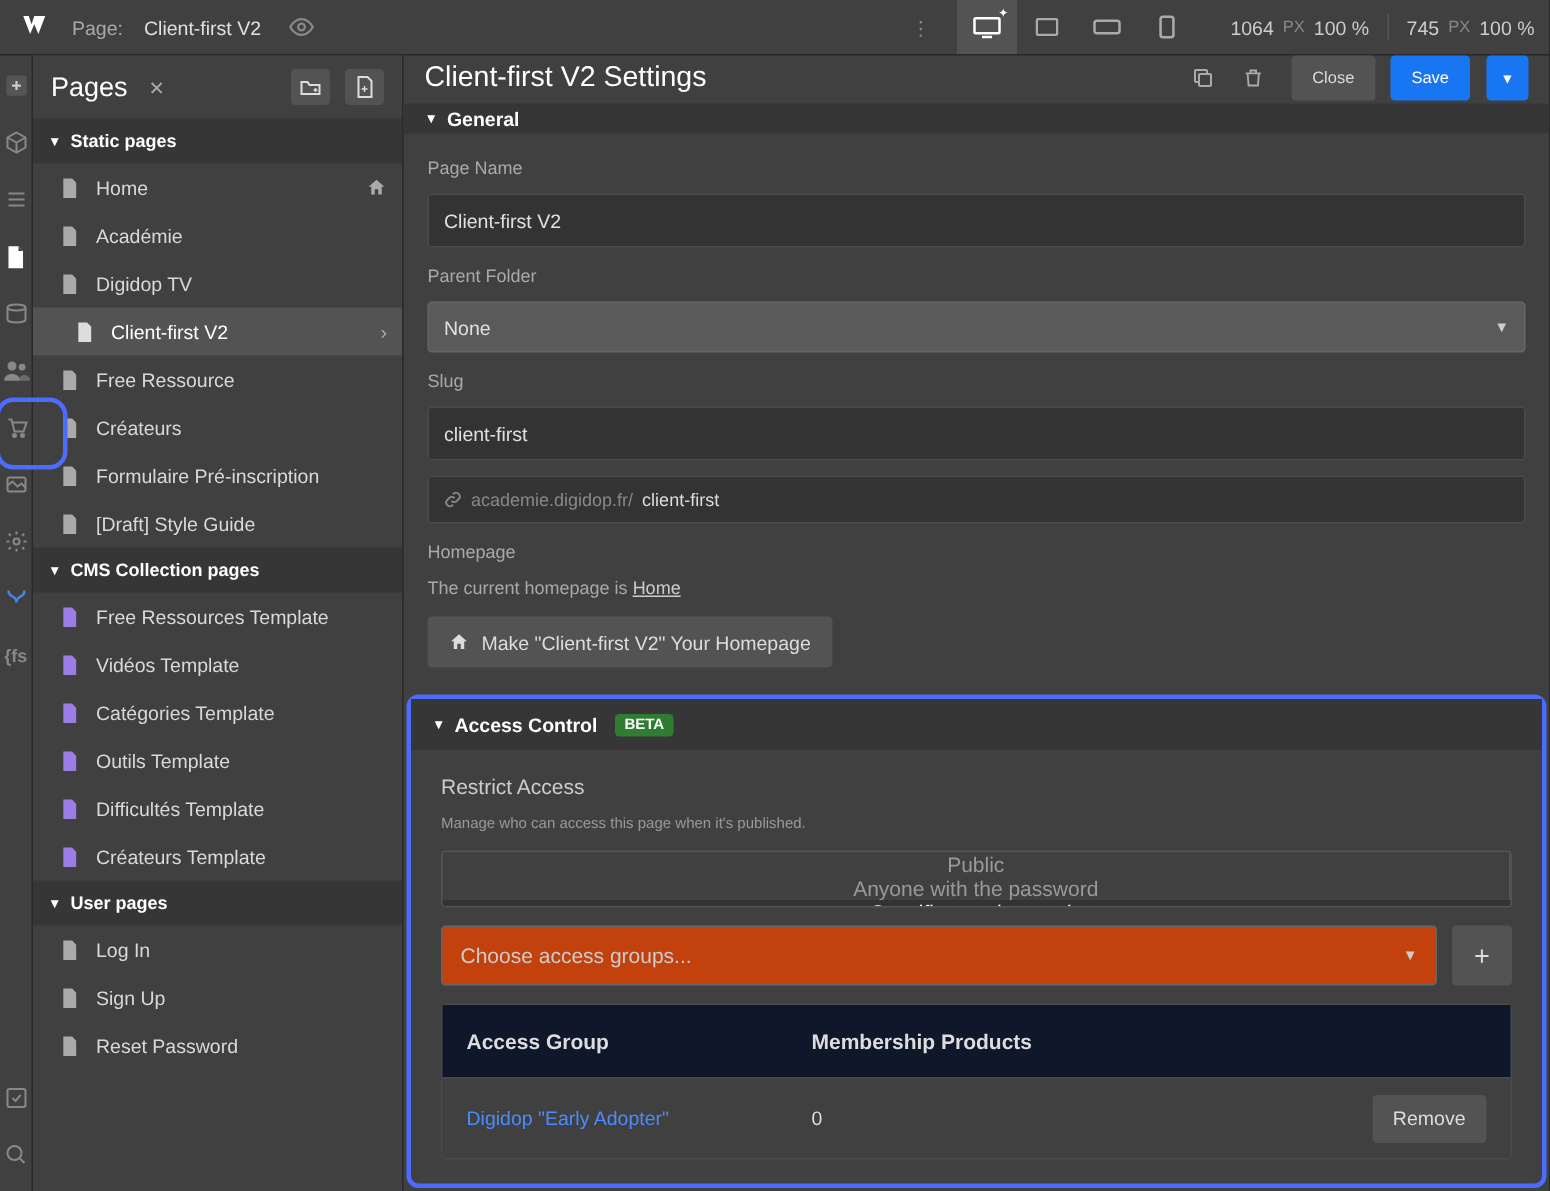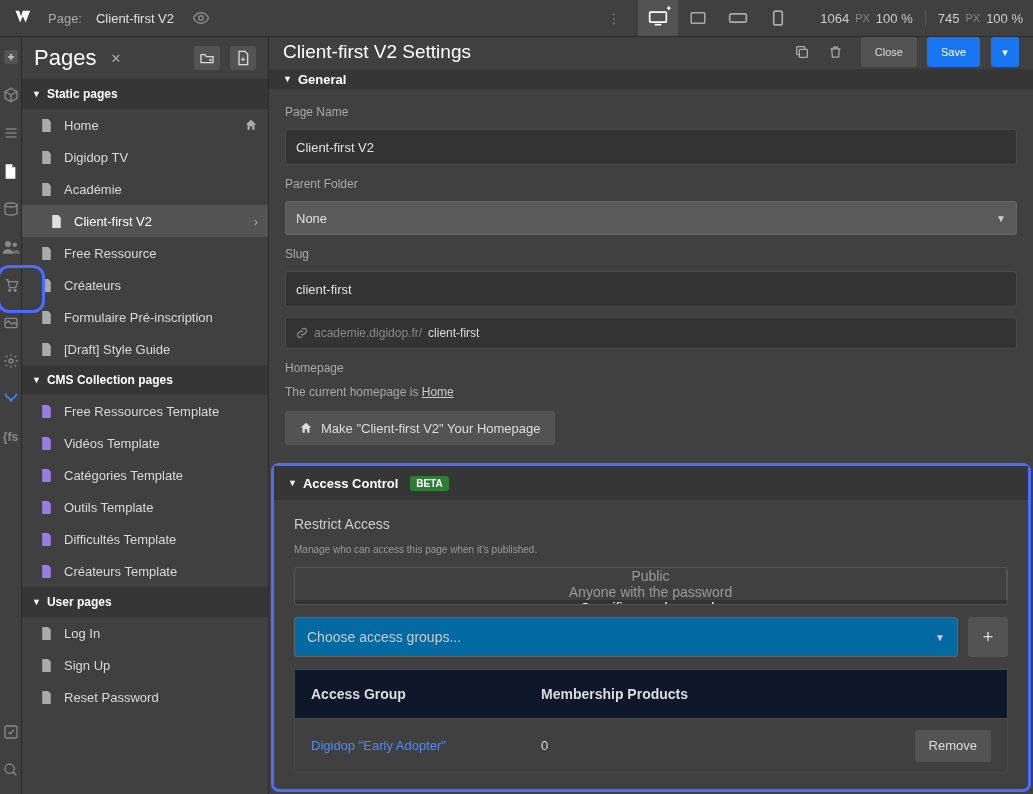--- a/index.html
+++ b/index.html
@@ -19,21 +19,21 @@
 .topbar .dims .sep{width:1px;height:18px;background:#555;margin:0 6px;}
 .main{display:flex;height:757px;}
 .lefticons{width:22px;background:#404040;border-right:1px solid #2a2a2a;display:flex;flex-direction:column;align-items:center;padding-top:10px;gap:18px;position:relative;}
 .lefticons .ic{width:20px;height:20px;color:#888;cursor:pointer;display:flex;align-items:center;justify-content:center;}
 .lefticons .ic.active{color:#fff;}
 .lefticons .ic.blue{color:#4285f4;}
 .lefticons .bottom-icons{margin-top:auto;margin-bottom:14px;display:flex;flex-direction:column;gap:18px;align-items:center;}
 .lefticons .highlight-ring{position:absolute;top:228px;left:-3px;width:48px;height:48px;border:3px solid #4D6BFE;border-radius:12px;pointer-events:none;}
 .pages-panel{width:247px;background:#404040;border-right:1px solid #2a2a2a;display:flex;flex-direction:column;}
 .pages-header{height:42px;display:flex;align-items:center;padding:0 12px;gap:10px;background:#404040;}
-.pages-header .title{font-size:22px;color:#fff;}
+.pages-header .title{font-size:18px;color:#fff;}
 .pages-header .close-x{color:#aaa;cursor:pointer;margin-left:4px;}
 .pages-header .hspacer{flex:1;}
 .pages-header .hbtn{width:26px;height:24px;background:#535353;border-radius:3px;display:flex;align-items:center;justify-content:center;color:#ddd;cursor:pointer;}
 .search-row{padding:6px 8px;}
 .search-input{width:100%;height:30px;background:#2e2e2e;border:1px solid #444;border-radius:3px;color:#999;padding:0 30px 0 28px;font-size:12px;}
 .search-wrap{position:relative;}
 .search-wrap .sicon{position:absolute;left:8px;top:8px;color:#888;}
 .section-head{height:30px;background:#363636;display:flex;align-items:center;padding:0 10px;color:#fff;font-size:12px;font-weight:600;cursor:pointer;gap:6px;}
 .section-head .tri{font-size:9px;}
 .page-item{height:32px;display:flex;align-items:center;padding:0 10px 0 18px;color:#d9d9d9;cursor:pointer;gap:10px;}
@@ -67,21 +67,21 @@
 .hp-btn{height:34px;background:#535353;border-radius:3px;display:inline-flex;align-items:center;padding:0 14px;color:#ddd;gap:8px;cursor:pointer;margin-top:2px;width:fit-content;}
 .access-box{border:3px solid #4D6BFE;border-radius:8px;margin:4px 2px 2px 2px;}
 .access-body{padding:16px 20px;display:flex;flex-direction:column;gap:12px;}
 .access-body .atitle{color:#ccc;font-size:14px;}
 .access-body .asub{color:#999;font-size:10px;}
 .seg{display:flex;height:38px;border:1px solid #555;border-radius:3px;overflow:hidden;flex-direction:column;}
 .seg .opt{flex:1;display:flex;align-items:center;justify-content:center;color:#999;cursor:pointer;font-size:14px;border-right:1px solid #555;}
 .seg .opt:last-child{border-right:none;}
 .seg .opt.active{background:#333;color:#fff;}
 .group-row{display:flex;gap:10px;align-items:stretch;}
-.group-select{flex:1;height:40px;background:#0369a1;border:1px solid #666;border-radius:3px;color:#ccc;padding:0 12px;display:flex;align-items:center;justify-content:space-between;cursor:pointer;font-size:14px;}
+.group-select{flex:1;height:40px;background:#c2410c;border:1px solid #666;border-radius:3px;color:#ccc;padding:0 12px;display:flex;align-items:center;justify-content:space-between;cursor:pointer;font-size:14px;}
 .group-add{width:40px;height:40px;background:#535353;border-radius:3px;display:flex;align-items:center;justify-content:center;color:#ddd;cursor:pointer;font-size:18px;}
 .ag-table{border:1px solid #4a4a4a;border-radius:3px;}
 .ag-head{display:flex;height:48px;align-items:center;padding:0 16px;background:#0f172a;color:#ddd;font-size:14px;font-weight:600;}
 .ag-head .c1{flex:0 0 230px;}
 .ag-head .c2{flex:1;}
 .ag-row{display:flex;height:54px;align-items:center;padding:0 16px;background:#404040;border-top:1px solid #4a4a4a;}
 .ag-row .c1{flex:0 0 230px;color:#4a8cff;cursor:pointer;}
 .ag-row .c2{flex:1;color:#ddd;}
 .ag-row .remove{background:#535353;color:#ddd;height:32px;padding:0 14px;border-radius:3px;cursor:pointer;display:flex;align-items:center;}
 svg{display:block;}
@@ -258,29 +258,29 @@
             <path d="M12 3l9 8h-3v9h-4v-6h-4v6H6v-9H3z"></path>
           </svg>
         </span>
       </div>
     <div class="page-item">
         <span class="picon">
           <svg width="13" height="15" viewBox="0 0 24 28" fill="#aaa">
             <path d="M4 2h11l5 5v19H4z"></path>
           </svg>
         </span>
+        <span class="pname">Académie</span>
+      </div>
+    <div class="page-item">
+        <span class="picon">
+          <svg width="13" height="15" viewBox="0 0 24 28" fill="#aaa">
+            <path d="M4 2h11l5 5v19H4z"></path>
+          </svg>
+        </span>
         <span class="pname">Digidop TV</span>
-      </div>
-    <div class="page-item">
-        <span class="picon">
-          <svg width="13" height="15" viewBox="0 0 24 28" fill="#aaa">
-            <path d="M4 2h11l5 5v19H4z"></path>
-          </svg>
-        </span>
-        <span class="pname">Académie</span>
       </div>
     <div class="page-item active" style="padding-left:28px;">
         <span class="picon">
           <svg width="13" height="15" viewBox="0 0 24 28" fill="#ddd">
             <path d="M4 2h11l5 5v19H4z"></path>
           </svg>
         </span>
         <span class="pname">Client-first V2</span>
         <span class="chev">›</span>
       </div>

